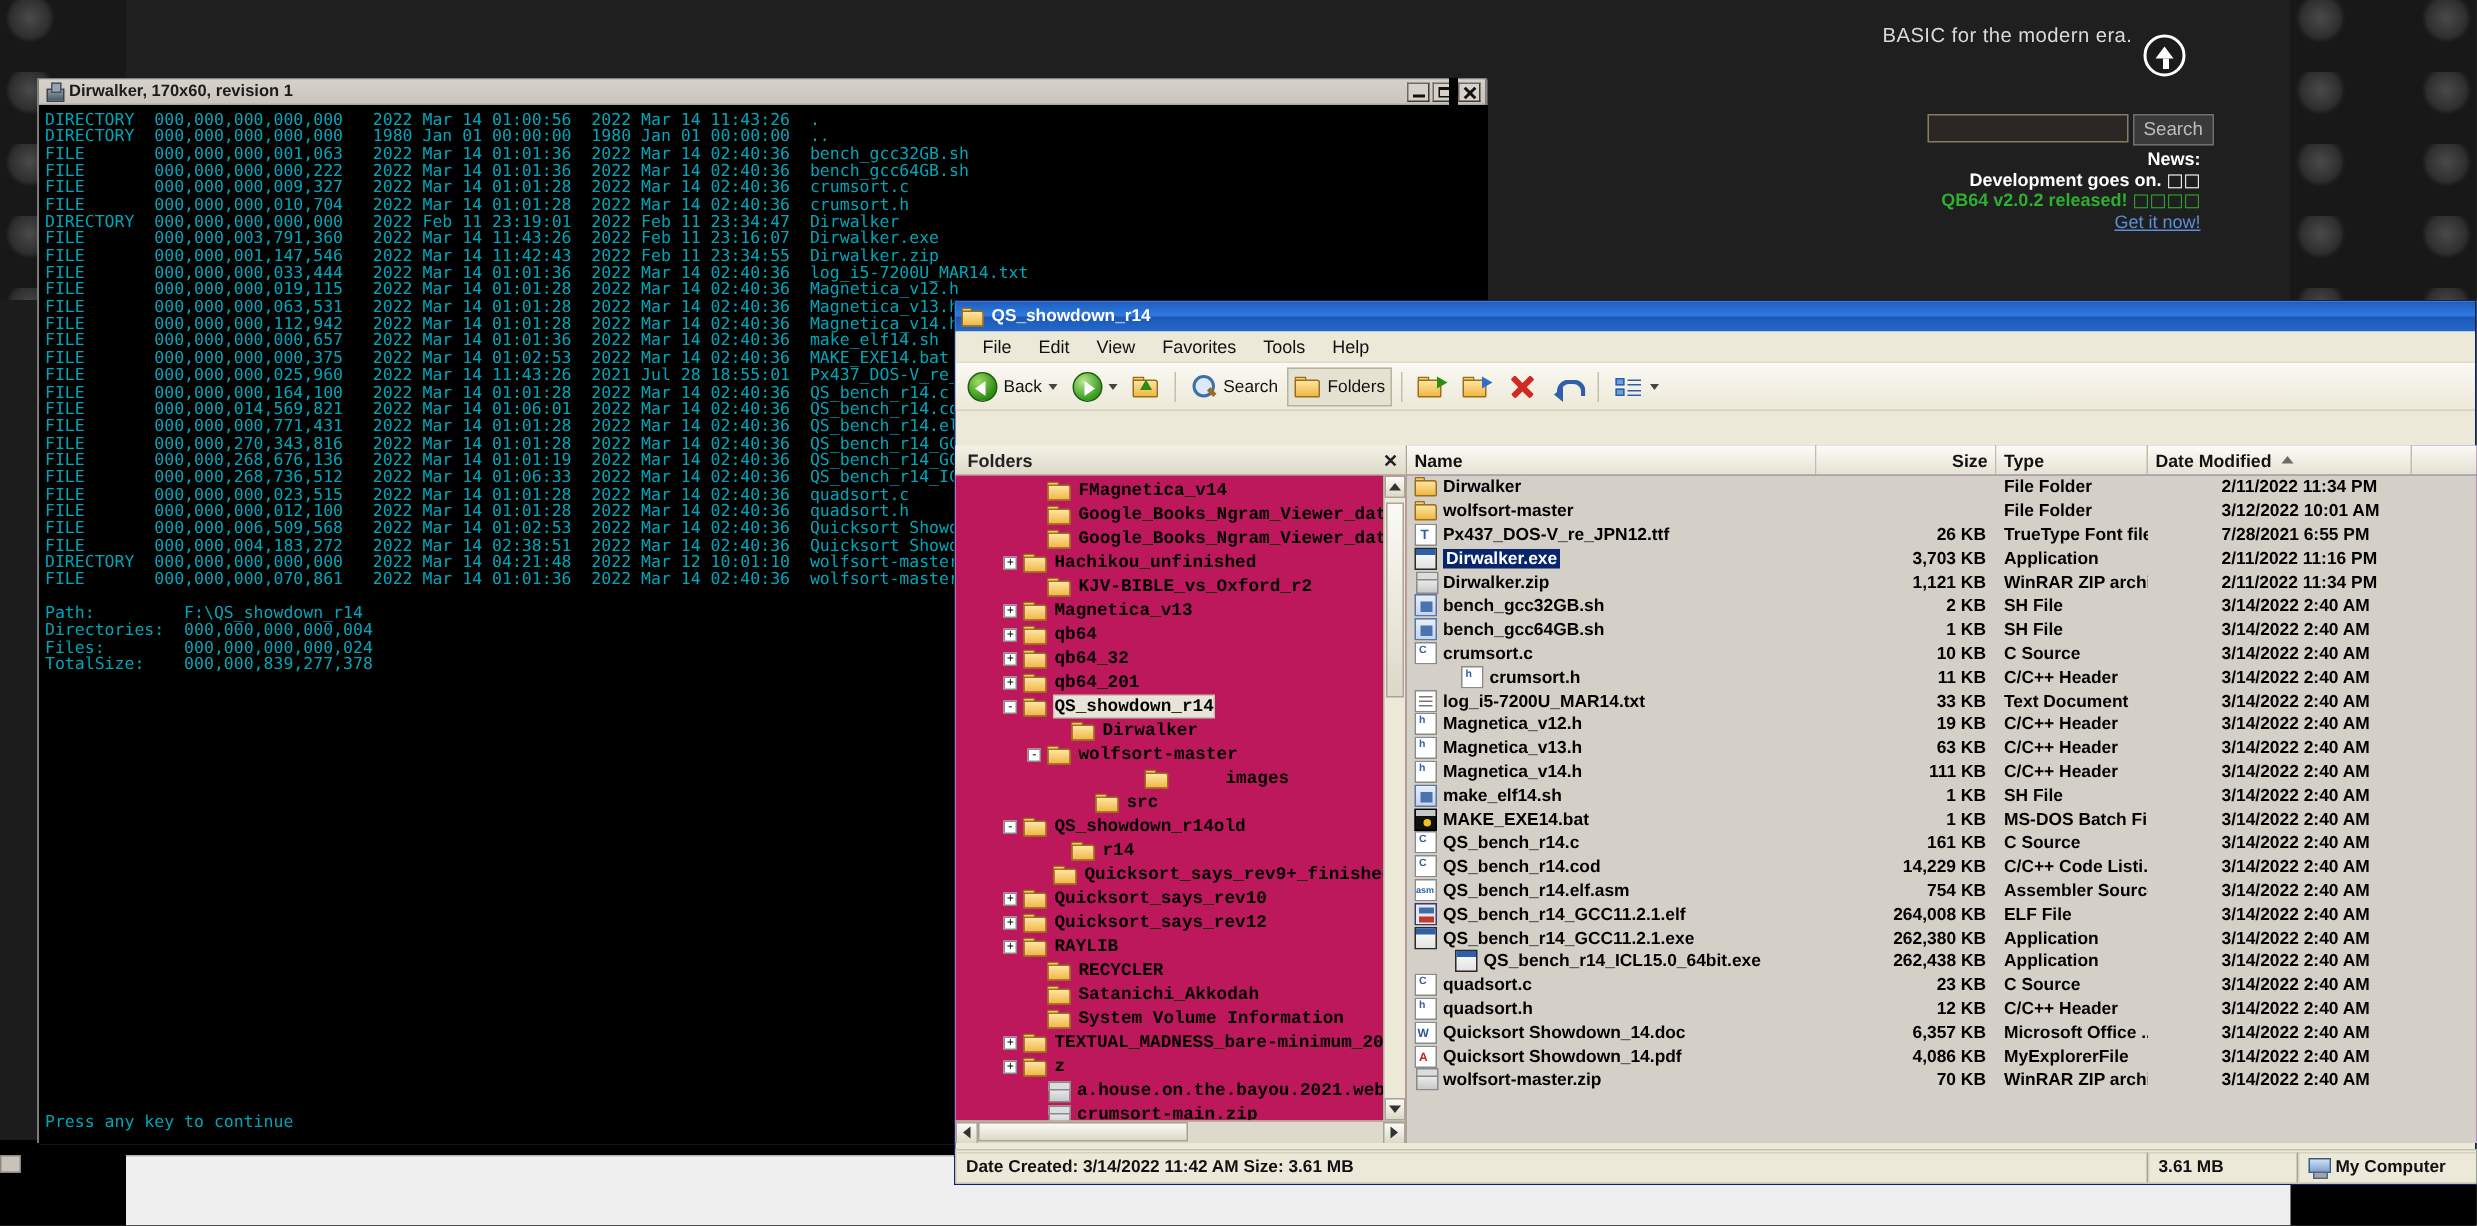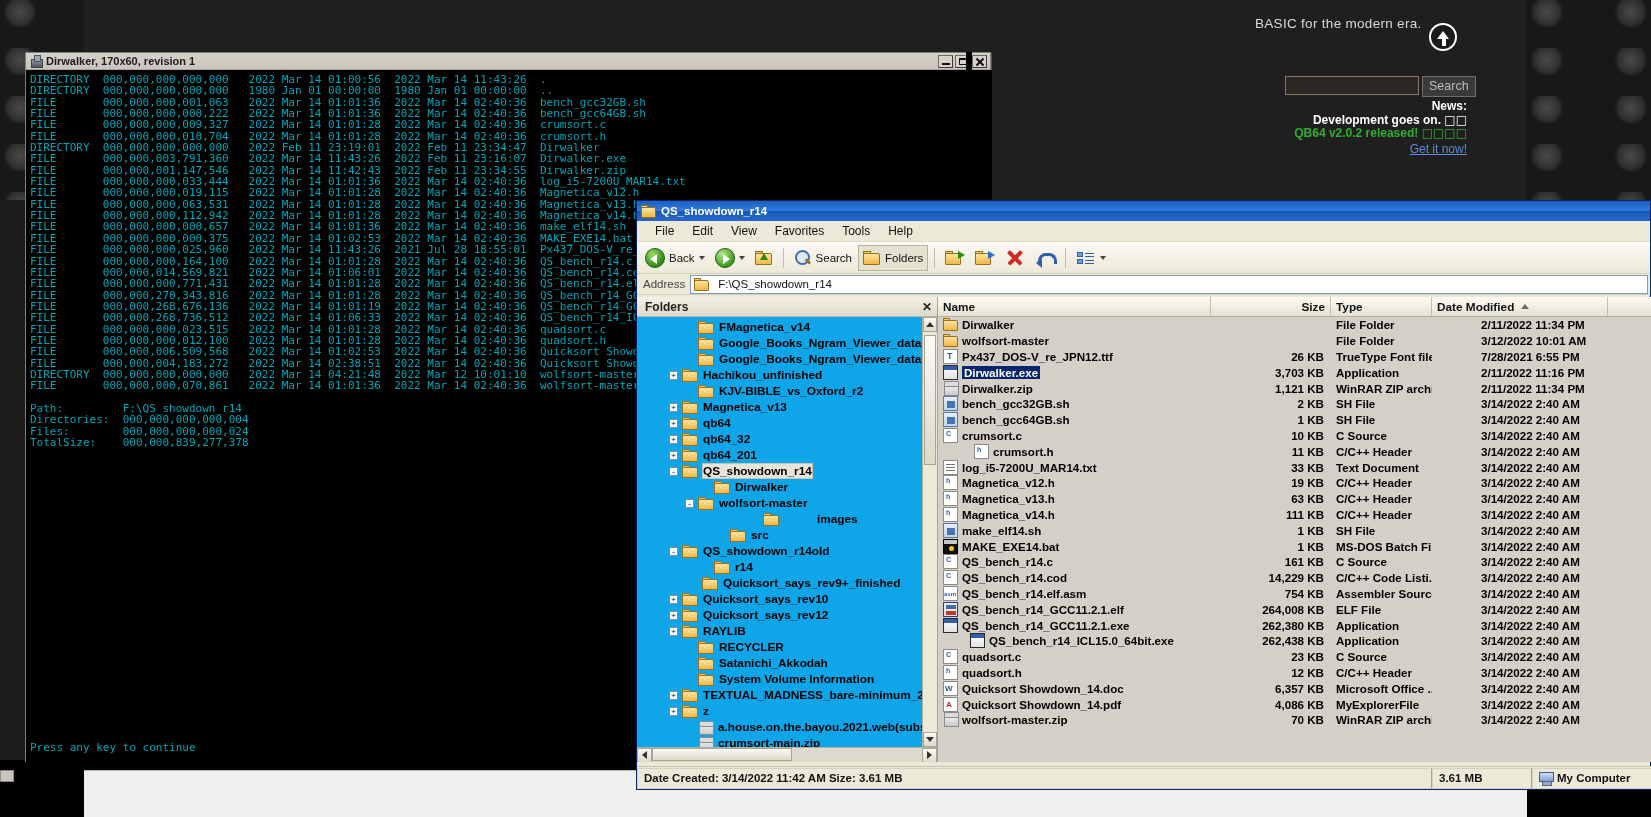--- a/index.html
+++ b/index.html
@@ -265,21 +265,21 @@
   .exp-main { position:absolute; left:0; top:96px; width:1015px; height:465px; display:flex; background:#ece9d8; }
 
   .folders-pane { width: 312px; background:#ece9d8; border-right:1px solid #a8a496; display:flex; flex-direction:column; }
   .folders-head {
     height: 20px; background: linear-gradient(to bottom,#f3f1e6,#dedaca);
     display:flex; align-items:center; justify-content:space-between;
     padding: 0 5px 0 8px; border-bottom:1px solid #b9b5a3;
   }
   .folders-head span { font-size:12px; font-weight:bold; color:#222; }
   .close-x { font-size:13px; color:#333; font-weight:bold; line-height:12px; cursor:default; }
-  .tree-scroll { flex:1; background:#0ea5e9; position:relative; overflow:hidden; }
+  .tree-scroll { flex:1; background:#be185d; position:relative; overflow:hidden;font-family:Liberation Mono, monospace; }
   .tree-inner { position:absolute; left:0; top:0; right:15px; bottom:15px; overflow:hidden; padding-top:2px; }
   .tnode { display:flex; align-items:center; height:16px; font-size:11.8px; color:#000; font-weight:bold; white-space:nowrap; }
   .tnode .exp-box {
     width:9px;height:9px;border:1px solid #8a8a8a;background:#fff;
     font-size:8px;line-height:7px;text-align:center;color:#000;flex:none;margin-right:4px;font-weight:normal;
   }
   .tnode .nobox { width:9px;height:9px;margin-right:4px;flex:none; }
   .tfold { width:17px;height:14px;position:relative;flex:none;margin-right:4px; }
   .tfold .folder-shape { width:16px;height:11px;top:3px;}
   .tfold .folder-tab { width:8px;top:1px;}
@@ -539,30 +539,20 @@
             <b></b>
             <b></b>
             <b></b>
             <b></b>
             <b></b>
           </div>
         <span class="caret"></span>
       </div>
     </div>
 
-    <div class="exp-addr">
-      <div class="addr-label">Address</div>
-      <div class="addr-field">
-        <div class="exp-folder-ico">
-          <div class="folder-tab"></div>
-            <div class="folder-shape"></div>
-        </div>
-        <div class="addr-text">F:\QS_showdown_r14</div>
-      </div>
-    </div>
 
     <div class="exp-main">
 
       <div class="folders-pane">
         <div class="folders-head">
           <span>Folders</span>
           <span class="close-x">✕</span>
         </div>
         <div class="tree-scroll">
           <div class="tree-inner" id="tree-inner">

